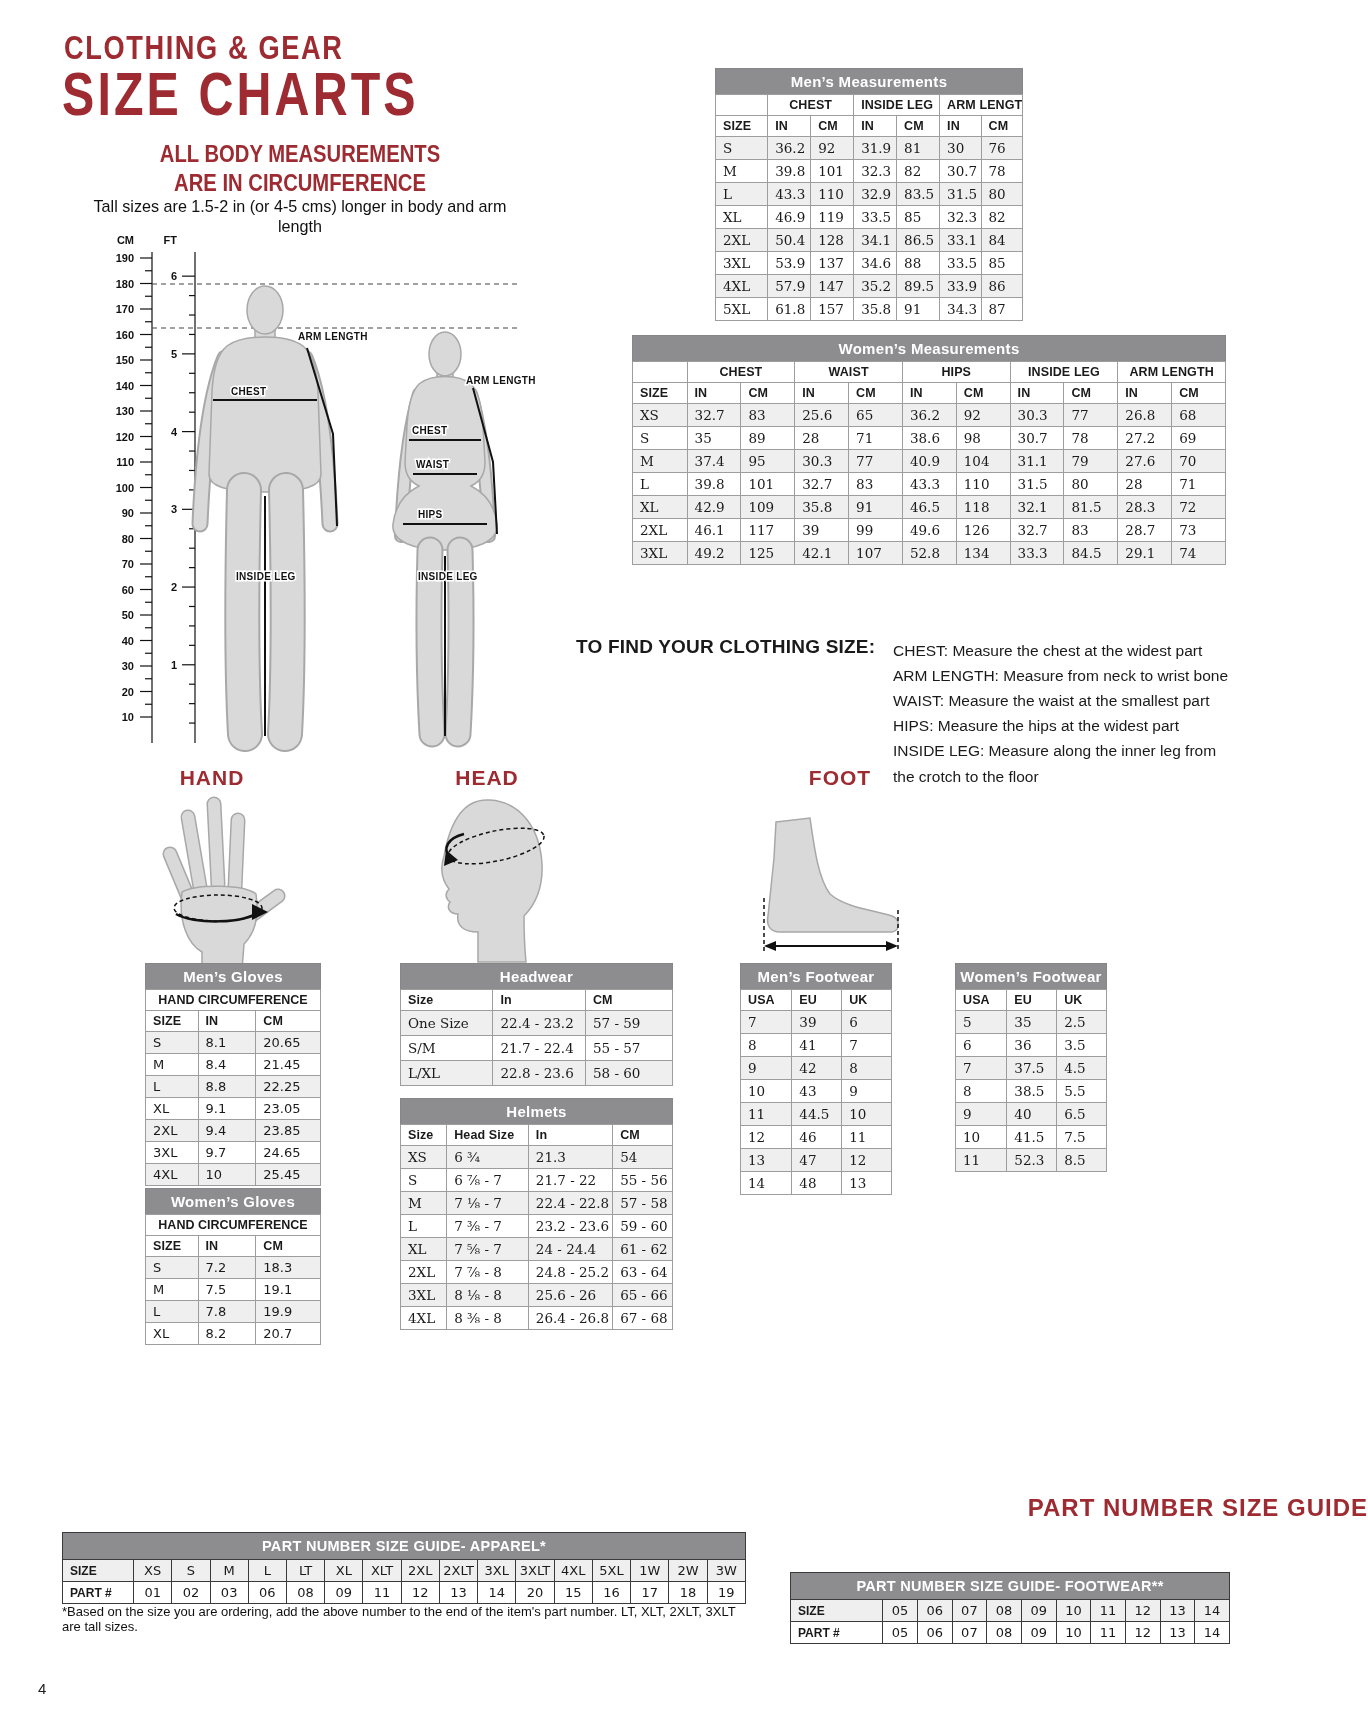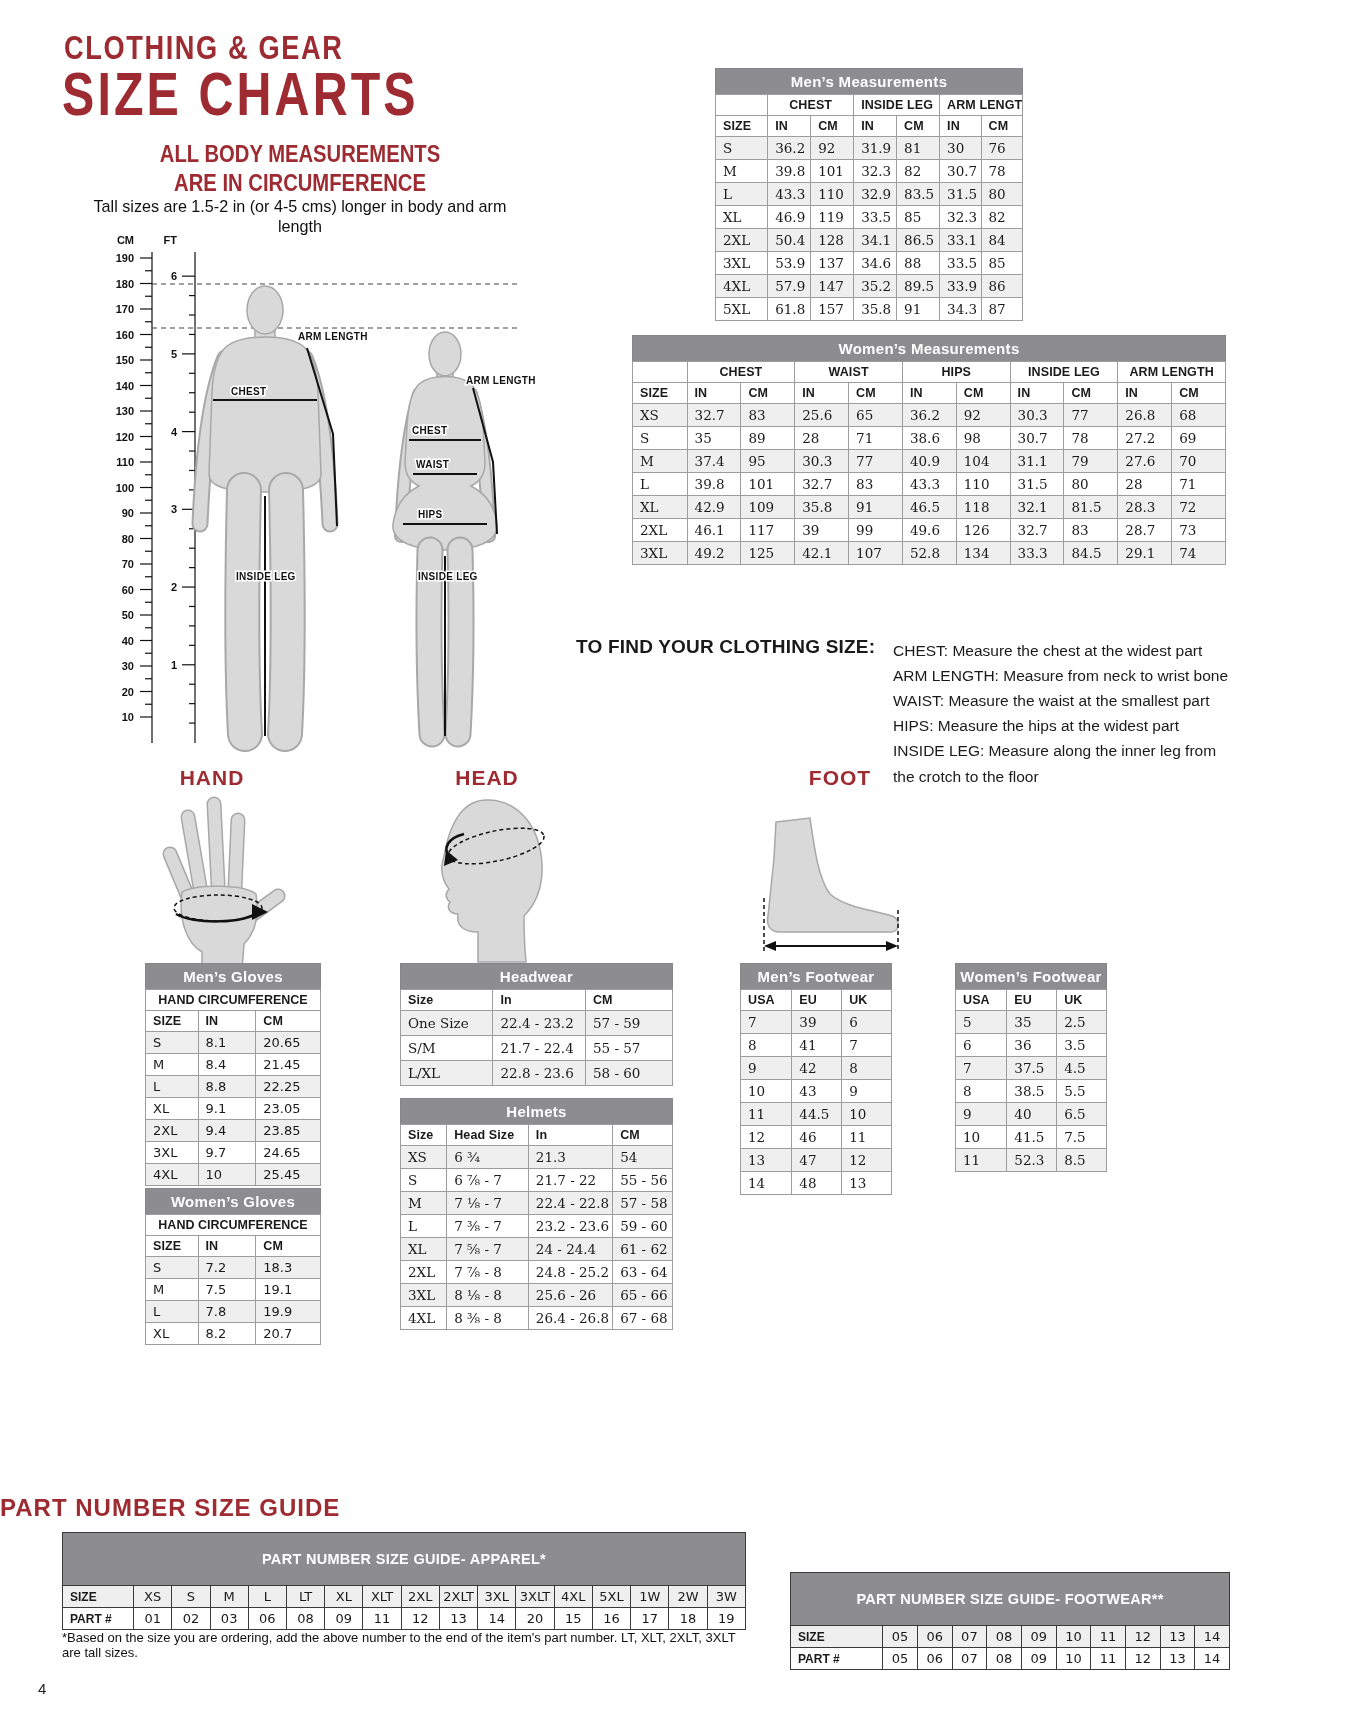--- a/index.html
+++ b/index.html
@@ -19,21 +19,21 @@
           letter-spacing:4px;transform:scaleX(.78);transform-origin:left top;white-space:nowrap}
   #subtitle{left:90px;top:140px;width:420px;text-align:center;font-size:23px;line-height:1.25;
           font-weight:bold;color:var(--accent);transform:scaleX(.88)}
   #tall-note{left:60px;top:197px;width:480px;text-align:center;font-size:17px;
           transform:scaleX(.95);color:#111}
   .section-head{font-size:21px;font-weight:bold;color:var(--accent);letter-spacing:1px;
           width:120px;text-align:center}
   #hand-head{left:152px;top:766px}
   #head-head{left:427px;top:766px}
   #foot-head{left:780px;top:766px}
-  #pn-heading{left:0;top:1494px;width:1368px;text-align:left;font-size:24px;font-weight:bold;
+  #pn-heading{left:0;top:1494px;width:1368px;text-align:right;font-size:24px;font-weight:bold;
           color:var(--accent);letter-spacing:1px}
   #page-num{left:38px;top:1680px;font-size:15px;color:#222}
 
   
   #instructions{left:576px;top:636px;width:330px}
   #instructions .instr-title{font-size:19px;font-weight:bold;margin-bottom:8px;letter-spacing:.2px}
   #instructions .list-item{font-size:16px;line-height:1.6}
   #instructions .list-item::before{content:"• "}
   #definitions{left:893px;top:638px;width:336px;font-size:15.5px;line-height:1.62}
 
@@ -56,21 +56,21 @@
   #mens-meas{left:715px;top:68px;width:308px}
   #womens-meas{left:632px;top:335px;width:594px}
   #mens-gloves{left:145px;top:963px;width:176px}
   #womens-gloves{left:145px;top:1188px;width:176px}
   #headwear{left:400px;top:963px;width:273px}
   #headwear .data-row td{padding:4px 7px}
   #helmets{left:400px;top:1098px;width:273px}
   #mens-foot{left:740px;top:963px;width:152px}
   #womens-foot{left:955px;top:963px;width:152px}
 
-  .pn .tbl-title{border-color:#3a3a3a;padding:18px 2px;font-size:14.5px}
+  .pn .tbl-title{border-color:#3a3a3a;padding:5px 2px;font-size:14.5px}
   .pn td{border-color:#3a3a3a;text-align:center;padding:3px 0;font-size:13px}
   .pn td.rowlabel{text-align:left;padding-left:7px}
   #pn-apparel{left:62px;top:1532px;width:684px}
   #pn-footwear{left:790px;top:1572px;width:440px}
 
   
   svg text{font-family:"Liberation Sans",sans-serif}
   .sil{fill:var(--sil);stroke:var(--sil-line);stroke-width:1.5}
   .limb-o{fill:none;stroke:var(--sil-line);stroke-linecap:round}
   .limb{fill:none;stroke:var(--sil);stroke-linecap:round}

